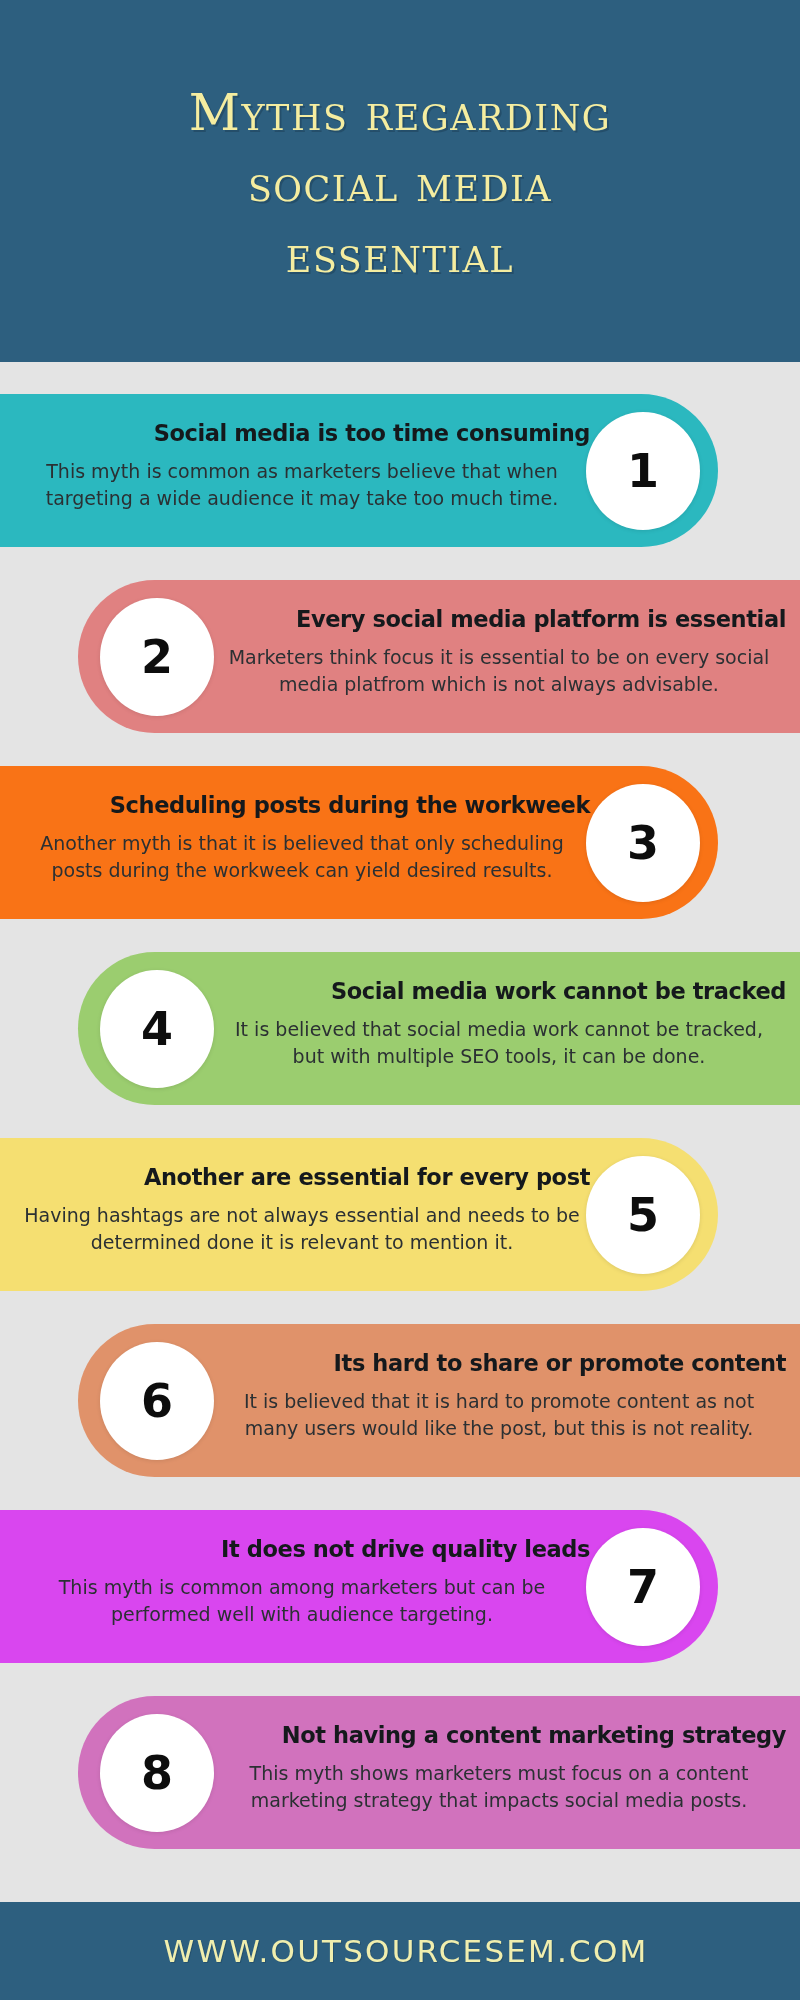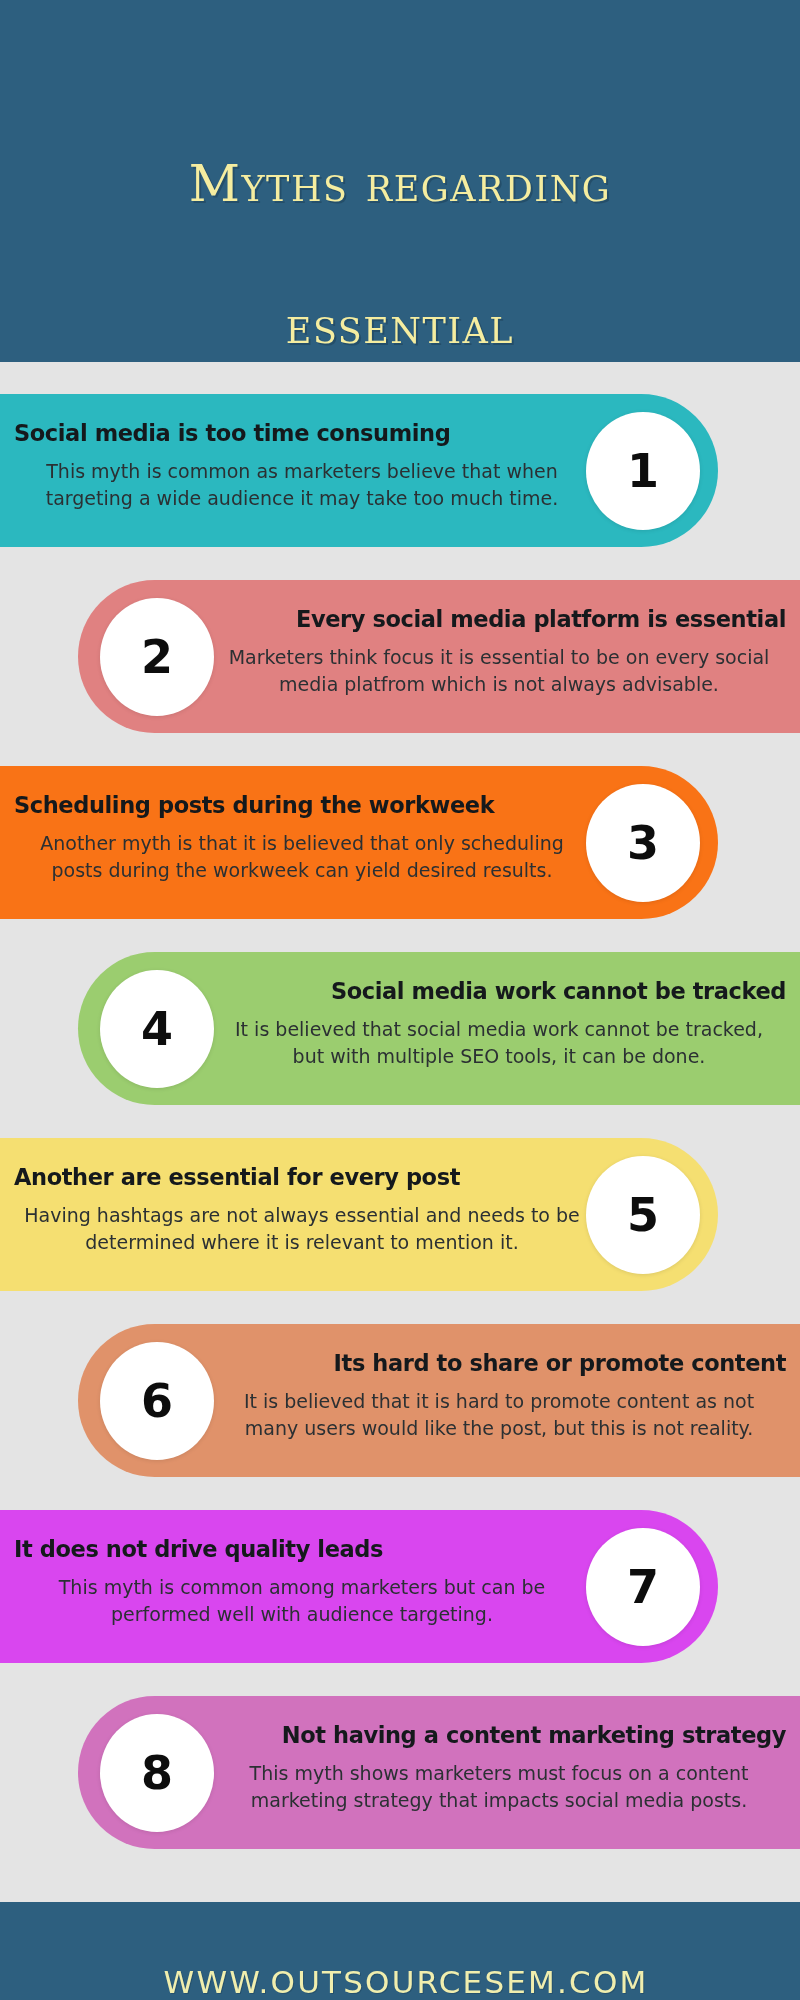--- a/index.html
+++ b/index.html
@@ -24,21 +24,21 @@
   }
 
   
   .header {
     background: #2d5f7f;
     height: 362px;
     flex: 0 0 362px;
     display: flex;
     flex-direction: column;
     align-items: center;
-    justify-content: flex-end;
+    justify-content: center;
     padding-top: 6px;
     box-sizing: border-box;
     position: relative;
   }
   .header-title {
     font-family: "DejaVu Serif", "Liberation Serif", serif;
     color: #f5eda0;
     font-size: 50px;
     line-height: 1.42;
     font-weight: 400;
@@ -85,20 +85,21 @@
     border-radius: 80px 0 0 80px;
     padding: 0 14px 0 134px;
     flex-direction: row;
   }
 
   .card-text {
     flex: 1 1 auto;
     display: flex;
     flex-direction: column;
     justify-content: center;
+    align-items: flex-end;
   }
   .card.left .card-text { text-align: left; }
   .card.right .card-text { text-align: right; }
 
   .card-title {
     font-family: "DejaVu Sans", "Liberation Sans", sans-serif;
     font-weight: 700;
     font-size: 22.5px;
     color: #15191c;
     letter-spacing: -0.4px;
@@ -143,42 +144,42 @@
     color: #0d0d0d;
     line-height: 1;
   }
 
   
   .footer {
     background: #2d5f7f;
     height: 98px;
     flex: 0 0 98px;
     display: flex;
-    align-items: flex-end;
+    align-items: center;
     justify-content: center;
     padding-left: 12px;
   }
   .footer-url {
     font-family: "DejaVu Sans", "Liberation Sans", sans-serif;
     color: #f0eeae;
     font-size: 31px;
     font-weight: 400;
     letter-spacing: 2.2px;
     text-shadow: 1px 1px 0 rgba(20,50,70,0.30);
   }
 </style>
 </head>
 <body>
 
 <div class="page" style="background: rgb(228, 228, 228);">
 
   <div class="header" style="background: rgb(45, 95, 127);">
     <h1 class="header-title" style="color: rgb(245, 237, 160);">
       <span>Myths regarding</span><br>
-      <br>
+      <span>social media</span><br>
       <span>essential</span>
     </h1>
   </div>
 
   <div class="cards">
 
     <div class="card left" style="background: rgb(43, 184, 191);">
       <div class="card-text">
         <div class="card-title">Social media is too time consuming</div>
         <div class="card-body">This myth is common as marketers believe that when targeting a wide audience it may take too much time.</div>
@@ -214,21 +215,21 @@
       </div>
       <div class="card-text">
         <div class="card-title">Social media work cannot be tracked</div>
         <div class="card-body">It is believed that social media work cannot be tracked, but with multiple SEO tools, it can be done.</div>
       </div>
     </div>
 
     <div class="card left" style="background: rgb(245, 223, 113);">
       <div class="card-text">
         <div class="card-title">Another are essential for every post</div>
-        <div class="card-body">Having hashtags are not always essential and needs to be determined where it is relevant to mention it.</div>
+        <div class="card-body">Having hashtags are not always essential and needs to be determined done it is relevant to mention it.</div>
       </div>
       <div class="card-badge">
         <span class="card-number">5</span>
       </div>
     </div>
 
     <div class="card right" style="background: rgb(224, 146, 106);">
       <div class="card-badge">
         <span class="card-number">6</span>
       </div>

